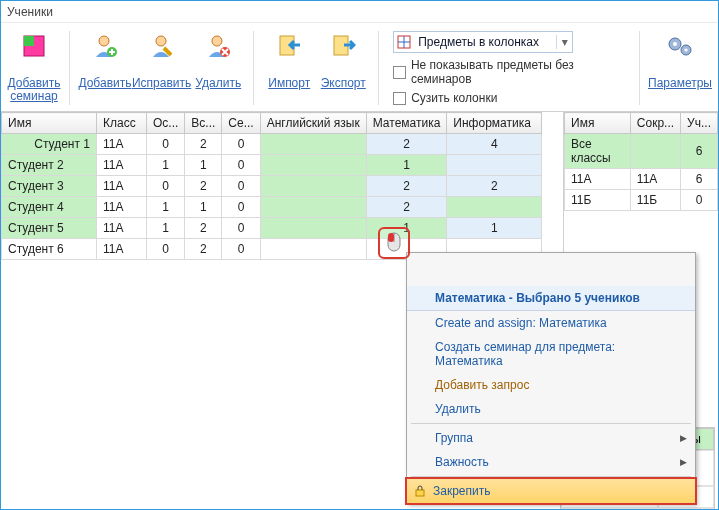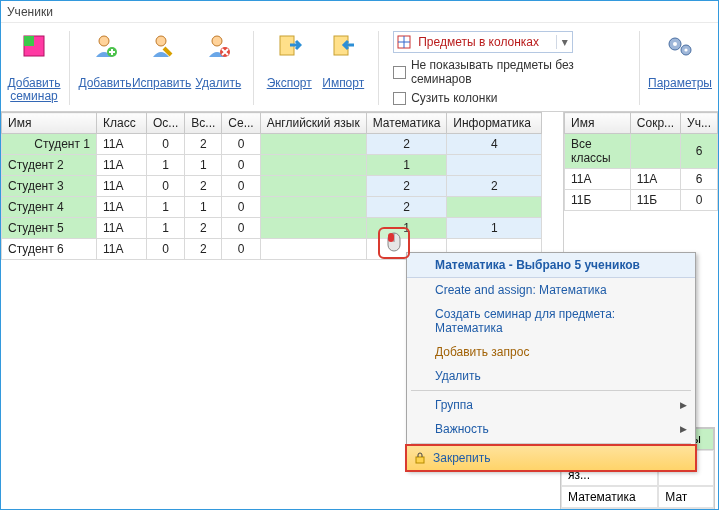--- a/index.html
+++ b/index.html
@@ -7,38 +7,38 @@
   .title-bar { height: 22px; background: #fff; color: #444; display:flex; align-items:center; padding:0 6px; border-bottom:1px solid #eaeaea; }
   .ribbon { display:flex; align-items:flex-start; padding:8px 6px 6px; border-bottom:1px solid #d0d0d0; gap:4px; }
   .rgroup { display:flex; align-items:flex-end; }
   .rbtn { display:flex; flex-direction:column; align-items:center; justify-content:flex-end; min-width:54px; text-align:center; color:#3367b5; }
   .rbtn span.lbl { margin-top:16px; line-height:13px;text-decoration:underline; }
   .rsep { width:1px; background:#e0e0e0; align-self:stretch; margin:0 4px; }
   .ricon { width:30px; height:30px; display:flex; align-items:center; justify-content:center; }
   .ribbon-right { display:flex; flex-direction:column; gap:5px; margin-left:6px; }
   .combo { display:flex; align-items:center; border:1px solid #b5c8e2; height:22px; width:180px; background:#fff; }
   .combo .cico { width:20px; display:flex; align-items:center; justify-content:center; }
-  .combo .ctext { flex:1; padding:0 4px; color:#b91c1c; }
+  .combo .ctext { flex:1; padding:0 4px; color:#0f172a; }
   .combo .cdrop { width:16px; border-left:1px solid #d0d8e4; display:flex; align-items:center; justify-content:center; color:#666; }
   .chkrow { display:flex; align-items:center; gap:5px; color:#333; }
   .chkbox { width:13px; height:13px; border:1px solid #888; background:#fff; }
   .content { display:flex; height:calc(100% - 22px - 80px); }
   .grid { border-collapse:collapse; }
   .grid th { background:linear-gradient(#fdfdfd,#ececec); border:1px solid #c8c8c8; font-weight:normal; padding:3px 6px; color:#222; text-align:left; white-space:nowrap; }
   .grid td { border:1px solid #d9d9d9; padding:3px 6px; color:#222; }
   .num { text-align:center; }
   .left-grid-wrap { flex:0 0 auto; }
   .right-pane { margin-left:auto; border-left:1px solid #d0d0d0; width:155px; position:relative; }
   .sel-row td { background:#e9f2fb; }
   .lg-name { background:#ffffff; }
   .right-grid { width:100%; }
 
   
   .ctx { position:absolute; left:405px; top:251px; width:290px; background:#f6f6f6; border:1px solid #a6a6a6; box-shadow:2px 2px 4px rgba(0,0,0,.25); z-index:20; }
-  .ctx-header { background:#e9f2fb; color:#1f5ca8; font-weight:bold; padding:5px 10px 5px 28px; border-bottom:1px solid #c8d4e6; }
+  .ctx-header { background:#e9f2fb; color:#1f5ca8; font-weight:bold; padding:5px 10px 5px 28px; border-bottom:1px solid #c8d4e6;margin-top:33px; }
   .ctx-item { display:flex; align-items:center; padding:5px 10px 5px 28px; color:#1f5ca8; position:relative; }
   .ctx-item.disabled { color:#a16207; }
   .ctx-item.arrow::after { content:"▶"; position:absolute; right:8px; font-size:9px; color:#555; }
   .ctx-sep { height:1px; background:#d0d0d0; margin:2px 4px; }
   .ctx-item.highlight { background:linear-gradient(#ffe29b,#ffd46a); border:2px solid #d93a2f; margin:-2px; padding:5px 8px 5px 26px; }
   .ctx-icon { position:absolute; left:6px; width:14px; height:14px; display:flex; align-items:center; justify-content:center; }
 
   
   .cursor-bubble { position:absolute; left:377px; top:226px; width:32px; height:32px; border:2px solid #d93a2f; border-radius:6px; z-index:21; display:flex; align-items:center; justify-content:center; background:rgba(255,255,255,.2); }
 
@@ -104,33 +104,33 @@
       </div>
       <span class="lbl">Удалить</span>
     </div>
   </div>
   <div class="rsep"></div>
   <div class="rgroup">
     <div class="rbtn">
       <div class="ricon">
         <svg width="26" height="26">
             <rect x="4" y="3" width="14" height="19" fill="#ffe08a" stroke="#c8a030"></rect>
+            <path d="M24 12 l-8 0 M18 8 l-4 4 4 4" stroke="#2d8fd6" stroke-width="3" fill="none"></path>
+          </svg>
+      </div>
+      <span class="lbl">Импорт</span>
+    </div>
+    <div class="rbtn">
+      <div class="ricon">
+        <svg width="26" height="26">
+            <rect x="4" y="3" width="14" height="19" fill="#ffe08a" stroke="#c8a030"></rect>
             <path d="M14 12 l10 0 M20 8 l4 4 -4 4" stroke="#2d8fd6" stroke-width="3" fill="none"></path>
           </svg>
       </div>
       <span class="lbl">Экспорт</span>
-    </div>
-    <div class="rbtn">
-      <div class="ricon">
-        <svg width="26" height="26">
-            <rect x="4" y="3" width="14" height="19" fill="#ffe08a" stroke="#c8a030"></rect>
-            <path d="M24 12 l-8 0 M18 8 l-4 4 4 4" stroke="#2d8fd6" stroke-width="3" fill="none"></path>
-          </svg>
-      </div>
-      <span class="lbl">Импорт</span>
     </div>
   </div>
   <div class="rsep"></div>
 
   <div class="ribbon-right">
     <div class="combo">
       <div class="cico">
           <svg width="14" height="14">
             <rect x="1" y="1" width="12" height="12" fill="none" stroke="#c33"></rect>
             <line x1="1" y1="7" x2="13" y2="7" stroke="#36c"></line>

